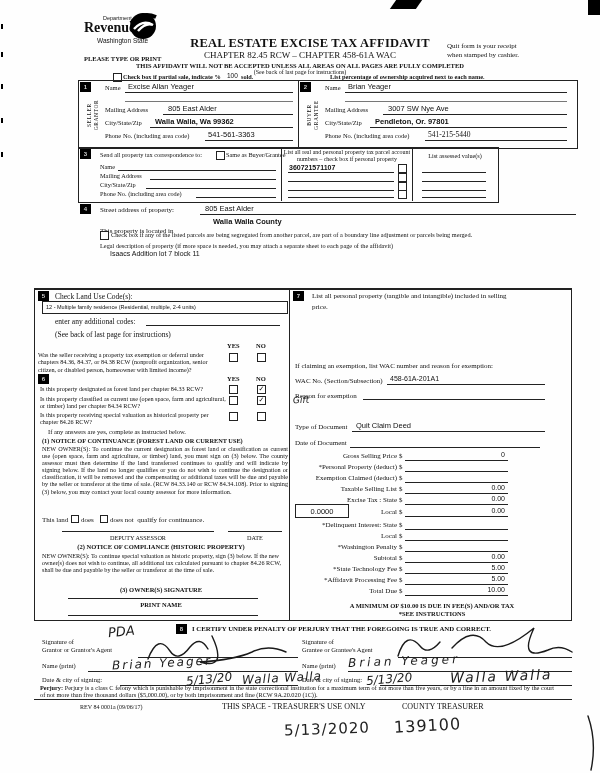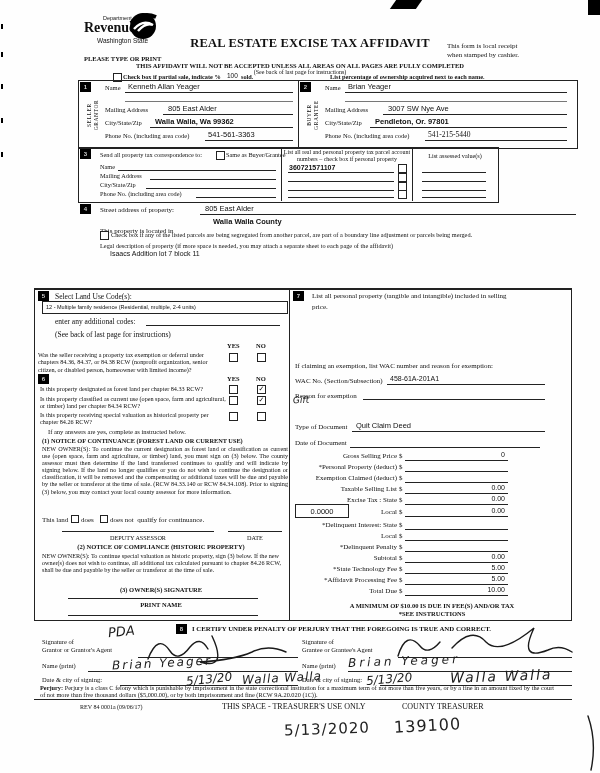--- a/index.html
+++ b/index.html
@@ -46,42 +46,43 @@
   <div class="abs sans f55" style="left:103px;top:15px;">Department of</div>
   <div class="abs serif b" style="left:84px;top:20px;font-size:14px;">Revenue</div>
   <div class="abs sans" style="left:97px;top:37px;font-size:6.5px;">Washington State</div>
   <svg class="abs" style="left:126px;top:9px;" width="34" height="32" viewBox="0 0 34 32">
     <circle cx="17" cy="17" r="13" fill="#000"></circle>
     <path d="M5,14 Q16,2 30,8" fill="none" stroke="#000" stroke-width="4"></path>
     <path d="M8,20 Q17,10 27,16 Q20,13 12,22" fill="none" stroke="#fff" stroke-width="2.4"></path>
   </svg>
 
   <div class="abs serif b f12 ctr" style="left:0;right:0;top:36px;letter-spacing:.2px;">REAL ESTATE EXCISE TAX AFFIDAVIT</div>
+  <div class="abs serif f9 ctr" style="left:0;right:0;top:50px;">CHAPTER 82.45 RCW – CHAPTER 458-61A WAC</div>
   <div class="abs serif b f65" style="left:84px;top:55px;">PLEASE TYPE OR PRINT</div>
-  <div class="abs serif f7" style="left:447px;top:42px;">This form is local receipt</div>
+  <div class="abs serif f7" style="left:447px;top:42px;">Quit form is your receipt</div>
   <div class="abs serif f7" style="left:447px;top:51px;">when stamped by cashier.</div>
   <div class="abs serif b f65 ctr" style="left:0;right:0;top:62px;">THIS AFFIDAVIT WILL NOT BE ACCEPTED UNLESS ALL AREAS ON ALL PAGES ARE FULLY COMPLETED</div>
   <div class="abs serif f6 ctr" style="left:0;right:0;top:69px;">(See back of last page for instructions)</div>
 
   <div class="cb" style="left:113px;top:73px;"></div>
   <div class="abs serif b f63" style="left:123px;top:73px;">Check box if partial sale, indicate %</div>
   <div class="abs sans f65" style="left:227px;top:72px;">100</div>
   <div class="abs serif b f63" style="left:241px;top:73px;">sold.</div>
   <div class="abs serif b f63" style="left:330px;top:73px;">List percentage of ownership acquired next to each name.</div>
 
   <div class="box" style="left:78px;top:80px;width:498px;height:67px;"></div>
   <div class="vline" style="left:298px;top:80px;height:67px;"></div>
 
   <div class="secnum" style="left:80px;top:82px;">1</div>
   <div class="abs rot" style="left:86px;top:141px;width:52px;">
     <span>SELLER</span><br>
     <span>GRANTOR</span>
   </div>
   <div class="abs serif f65" style="left:105px;top:84px;">Name</div>
-  <div class="abs sans f75" style="left:128px;top:82px;">Kenneth Allan Yeager</div>
+  <div class="abs sans f75" style="left:128px;top:82px;">Excise Allan Yeager</div>
   <div class="hline" style="left:125px;top:92px;width:168px;"></div>
   <div class="hline" style="left:125px;top:101px;width:168px;border-top-color:#777;"></div>
   <div class="abs serif f65" style="left:105px;top:106px;">Mailing Address</div>
   <div class="abs sans f75" style="left:168px;top:104px;">805 East Alder</div>
   <div class="hline" style="left:163px;top:114px;width:130px;"></div>
   <div class="abs serif f65" style="left:105px;top:119px;">City/State/Zip</div>
   <div class="abs sans f75 b" style="left:155px;top:117px;">Walla Walla, Wa 99362</div>
   <div class="hline" style="left:150px;top:127px;width:143px;"></div>
   <div class="abs serif f65" style="left:105px;top:132px;">Phone No. (including area code)</div>
   <div class="abs sans f75" style="left:208px;top:130px;">541-561-3363</div>
@@ -151,21 +152,21 @@
   <div class="abs serif f63" style="left:100px;top:242px;">Legal description of property (if more space is needed, you may attach a separate sheet to each page of the affidavit)</div>
   <div class="abs sans f7" style="left:110px;top:250px;">Isaacs Addition lot 7 block 11</div>
 
   <div class="hline" style="left:34px;top:288px;width:538px;border-top-width:2px;"></div>
   <div class="vline" style="left:34px;top:288px;height:332px;"></div>
   <div class="vline" style="left:289px;top:288px;height:332px;"></div>
   <div class="vline" style="left:571px;top:288px;height:332px;"></div>
   <div class="hline" style="left:34px;top:620px;width:538px;"></div>
 
   <div class="secnum" style="left:38px;top:291px;">5</div>
-  <div class="abs serif f75" style="left:55px;top:292px;">Select Land Use Code(s):</div>
+  <div class="abs serif f75" style="left:55px;top:292px;">Check Land Use Code(s):</div>
   <div class="box" style="left:42px;top:301px;width:244px;height:11px;">
     <div class="sans f55" style="padding:2px 0 0 3px;white-space:nowrap;overflow:hidden;">12 - Multiple family residence (Residential, multiple, 2-4 units)</div>
   </div>
   <div class="abs serif f75" style="left:55px;top:317px;">enter any additional codes:</div>
   <div class="hline" style="left:146px;top:325px;width:134px;"></div>
   <div class="abs serif f75" style="left:55px;top:330px;">(See back of last page for instructions)</div>
   <div class="abs serif b f65" style="left:227px;top:342px;">YES</div>
   <div class="abs serif b f65" style="left:256px;top:342px;">NO</div>
   <div class="abs serif f62" style="left:38px;top:351px;width:184px;line-height:7.4px;">Was the seller receiving a property tax exemption or deferral under chapters 84.36, 84.37, or 84.38 RCW (nonprofit organization, senior citizen, or disabled person, homeowner with limited income)?</div>
   <div class="cb" style="left:229px;top:353px;"></div>
@@ -247,21 +248,21 @@
     <div class="hline" style="left:405px;top:516px;width:103px;"></div>
     <div class="abs sans f7 rt" style="right:95px;top:507px;width:60px;">0.00</div>
   <div class="abs serif f7 rt nw" style="right:203px;top:521px;">*Delinquent Interest: State</div>
     <div class="abs serif f7" style="left:399px;top:521px;">$</div>
     <div class="hline" style="left:405px;top:529px;width:103px;"></div>
     <div class="abs sans f7 rt" style="right:95px;top:520px;width:60px;"></div>
   <div class="abs serif f7 rt nw" style="right:203px;top:532px;">Local</div>
     <div class="abs serif f7" style="left:399px;top:532px;">$</div>
     <div class="hline" style="left:405px;top:540px;width:103px;"></div>
     <div class="abs sans f7 rt" style="right:95px;top:531px;width:60px;"></div>
-  <div class="abs serif f7 rt nw" style="right:203px;top:543px;">*Delinquent Penalty</div>
+  <div class="abs serif f7 rt nw" style="right:203px;top:543px;">*Washington Penalty</div>
     <div class="abs serif f7" style="left:399px;top:543px;">$</div>
     <div class="hline" style="left:405px;top:551px;width:103px;"></div>
     <div class="abs sans f7 rt" style="right:95px;top:542px;width:60px;"></div>
   <div class="abs serif f7 rt nw" style="right:203px;top:554px;">Subtotal</div>
     <div class="abs serif f7" style="left:399px;top:554px;">$</div>
     <div class="hline" style="left:405px;top:562px;width:103px;"></div>
     <div class="abs sans f7 rt" style="right:95px;top:553px;width:60px;">0.00</div>
   <div class="abs serif f7 rt nw" style="right:203px;top:565px;">*State Technology Fee</div>
     <div class="abs serif f7" style="left:399px;top:565px;">$</div>
     <div class="hline" style="left:405px;top:573px;width:103px;"></div>

